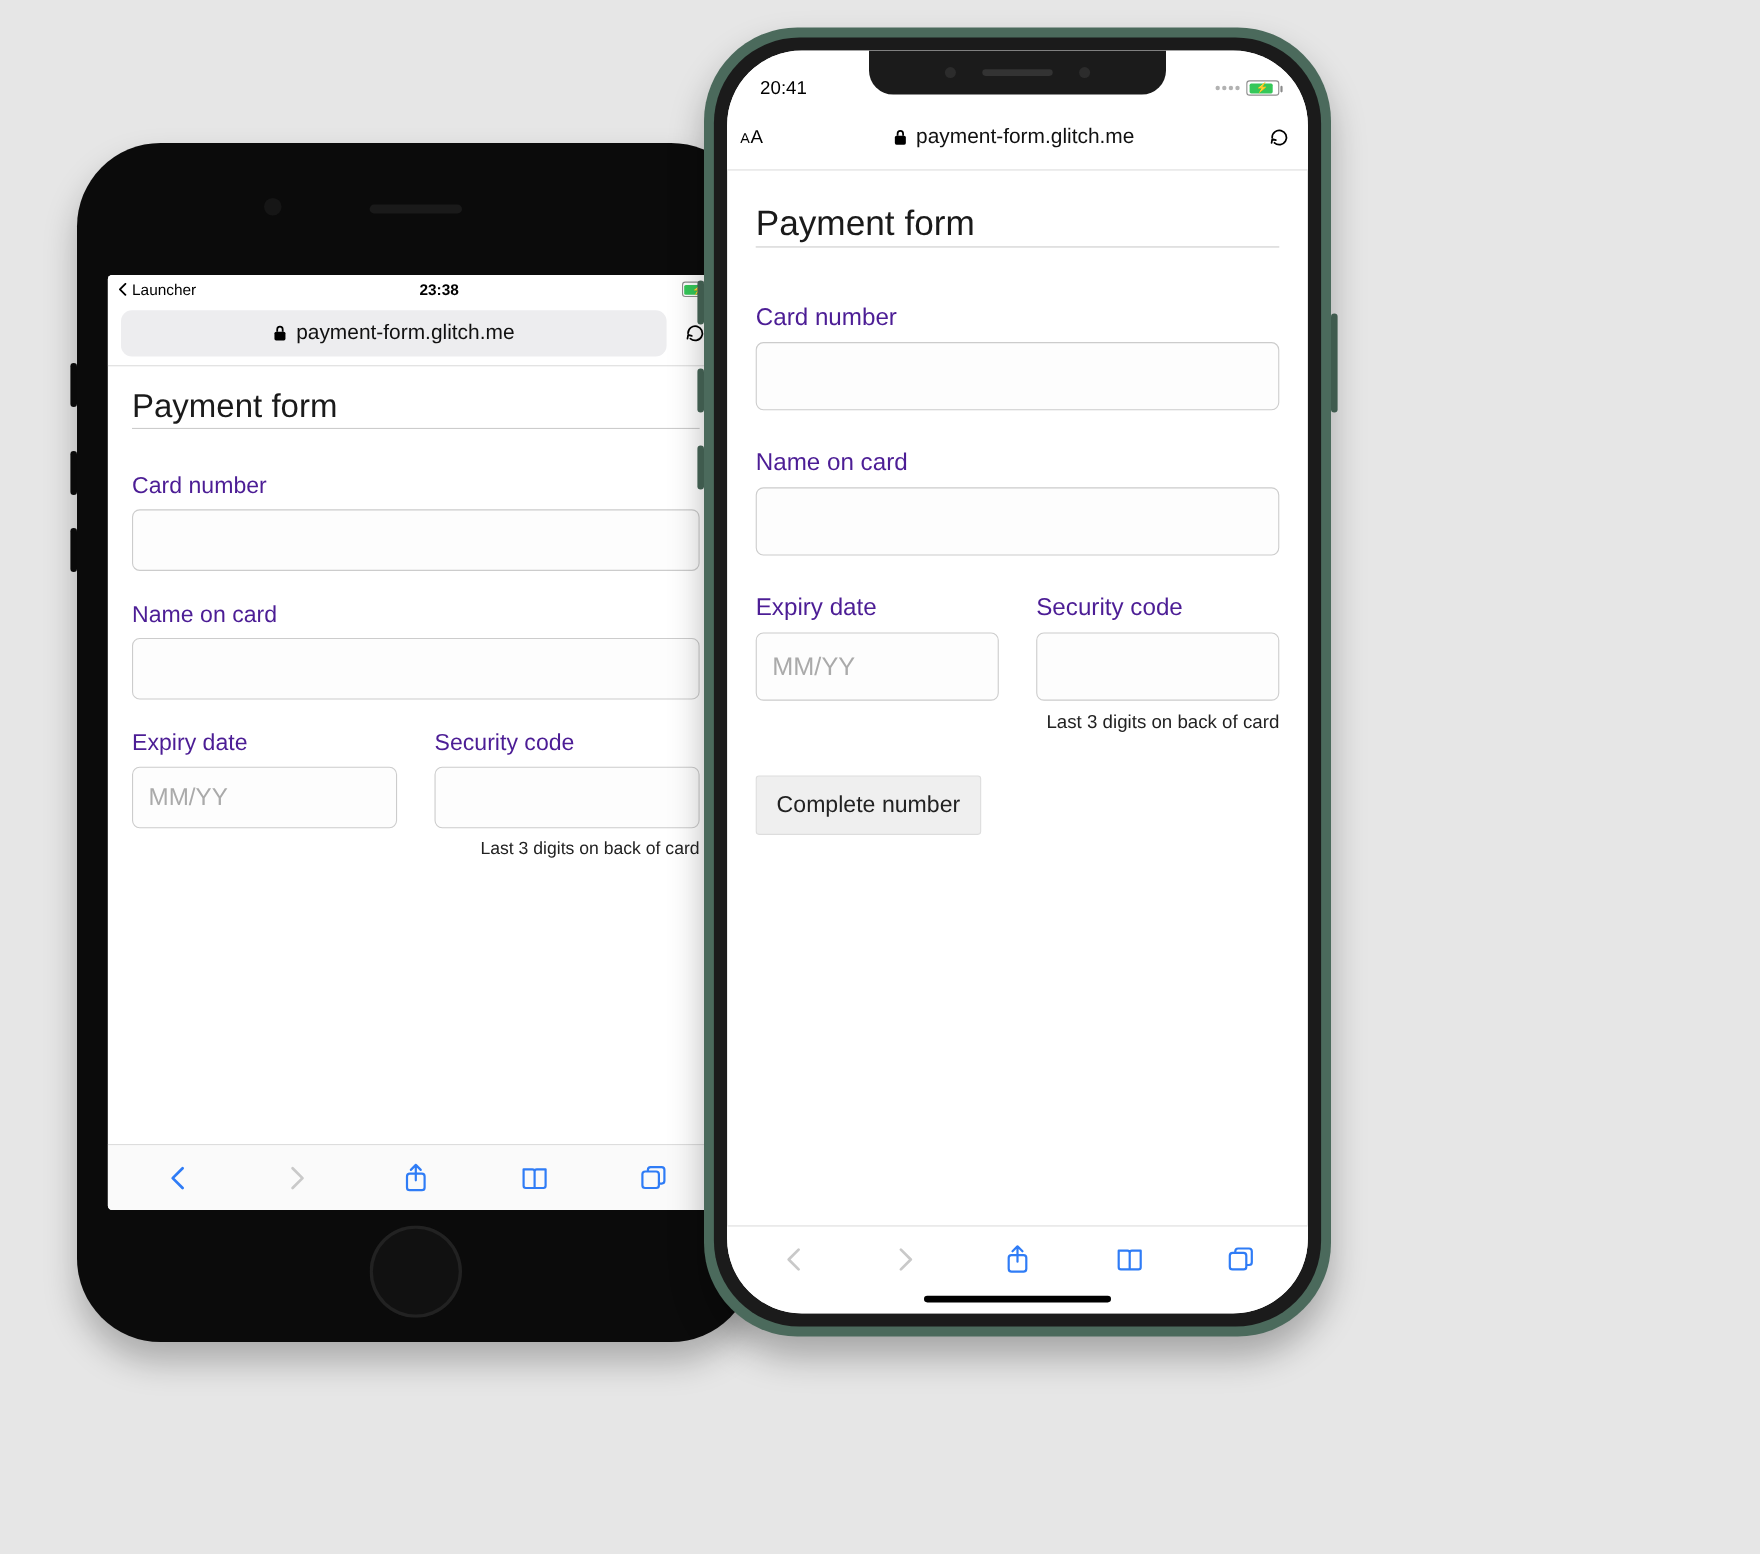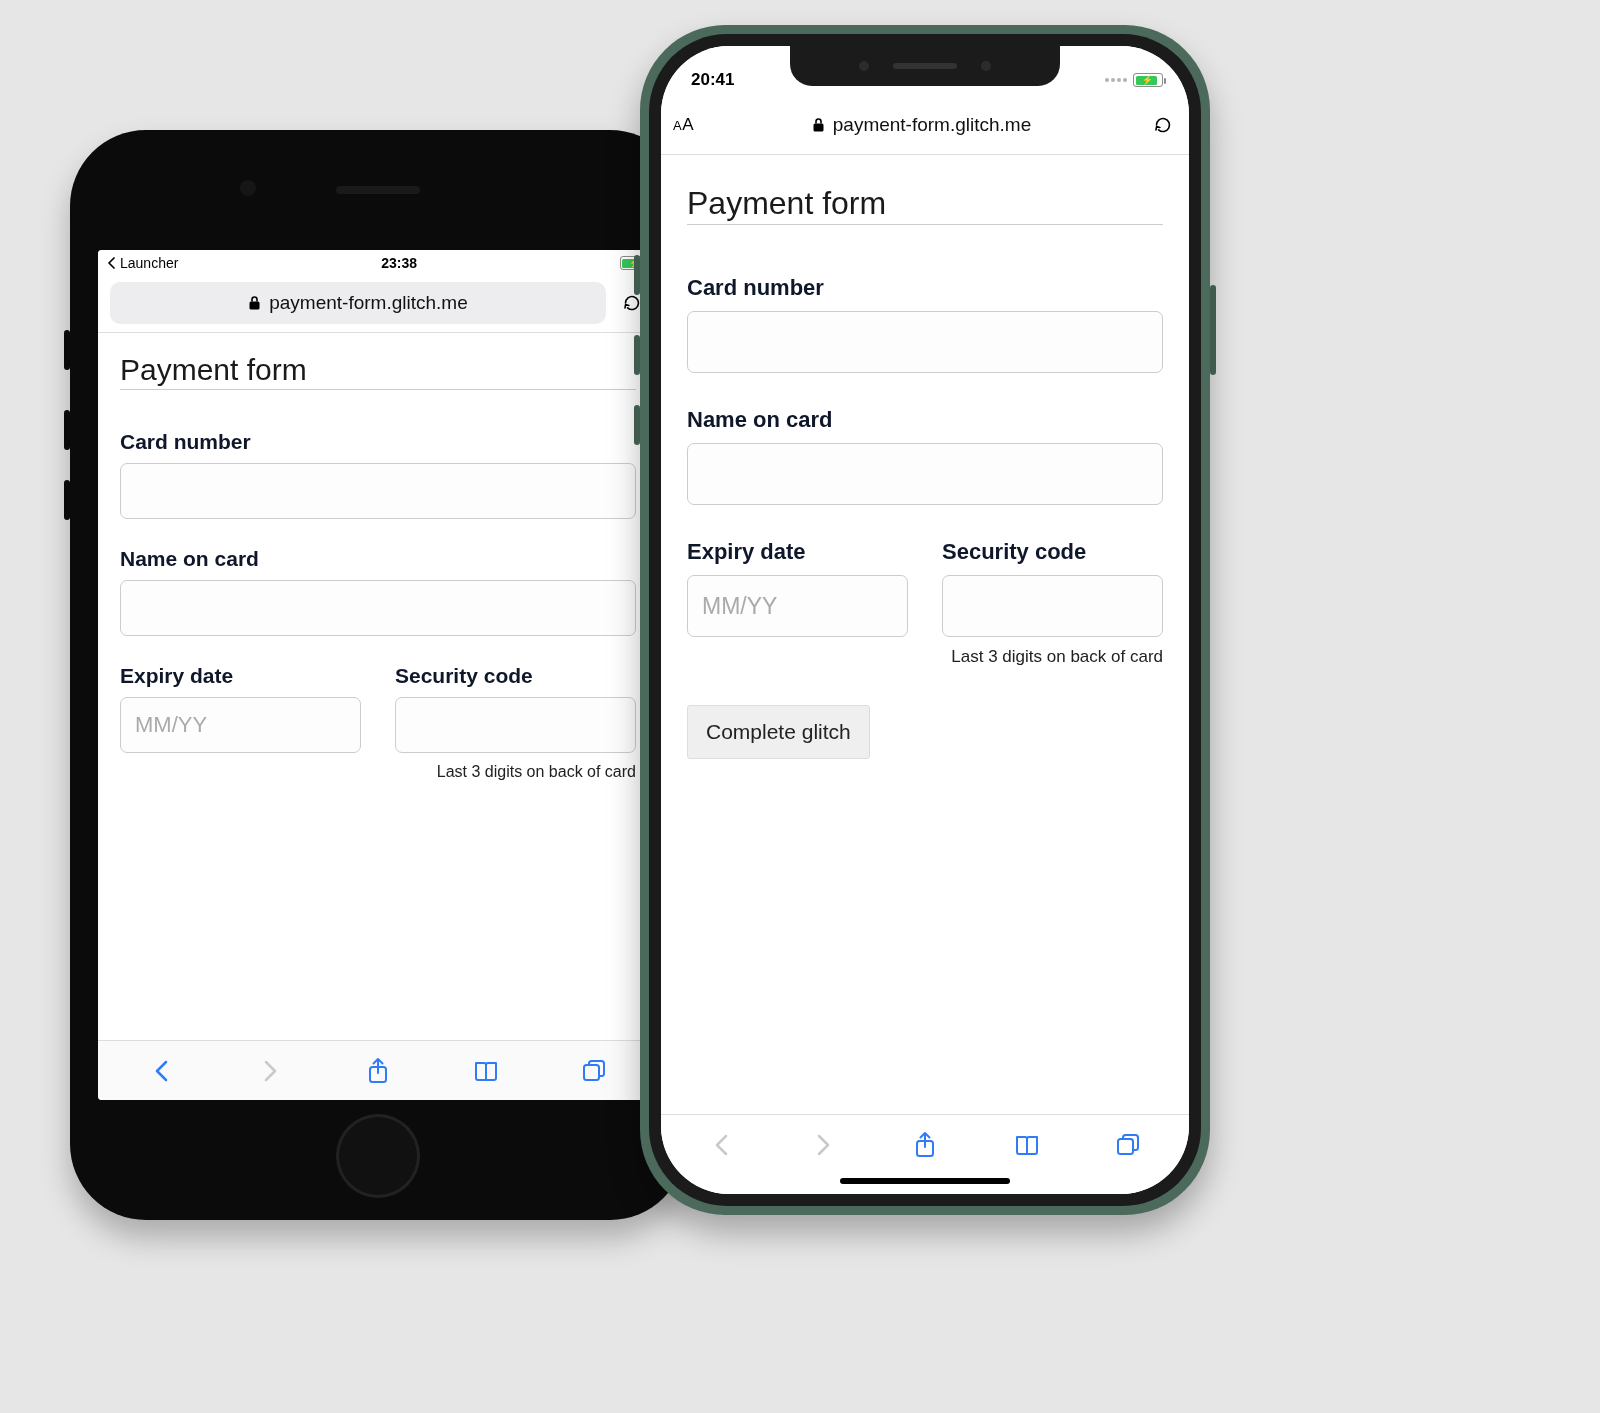--- a/index.html
+++ b/index.html
@@ -180,21 +180,21 @@
   }
   .status-bar .backapp svg { display:block; }
   .status-bar .sb-center { font-weight: 600; }
   .status-bar .sb-right {
     display: flex; align-items: center; gap: 6px;
   }
   .status-bar.notch-style {
     height: 52px;
     padding: 16px 26px 0 30px;
     font-size: 17px;
-    font-weight: 700;
+    font-weight: 400;
   }
   .battery {
     position: relative;
     width: 30px; height: 14px;
     border: 1.5px solid rgba(0,0,0,0.45);
     border-radius: 3px;
   }
   .battery::after {
     content:"";
     position:absolute; right:-4px; top:4px;
@@ -273,23 +273,22 @@
     padding-bottom: 2px;
     border-bottom: 1px solid #ccc;
     margin-bottom: 40px;
   }
   .field { margin-bottom: 28px; }
   .field-row { display: flex; gap: 34px; }
   .field-row .field { flex: 1; }
   .field label {
     display: block;
     font-size: 21px;
-    color: #0f172a;
+    color: #4c1d95;
     margin-bottom: 9px;
-    font-weight: bold;
   }
   .field input {
     width: 100%;
     height: 56px;
     border: 1px solid #ccc;
     border-radius: 7px;
     background: #fdfdfd;
     font-size: 22px;
     padding: 0 14px;
     color: #333;
@@ -516,21 +515,21 @@
                 <label>Expiry date</label>
                 <input type="text" placeholder="MM/YY" style="">
               </div>
               <div class="field">
                 <label>Security code</label>
                 <input type="text" style="">
                 <div class="hint">Last 3 digits on back of card</div>
               </div>
             </div>
 
-            <div class="submit-btn">Complete glitch</div>
+            <div class="submit-btn">Complete number</div>
           </div>
 
           <div class="safari-tb">
             <span class="tb-btn disabled">
               <svg width="22" height="26" viewBox="0 0 22 26">
                   <path d="M15 4 6 13l9 9" stroke="currentColor" stroke-width="2.5" fill="none" stroke-linecap="round" stroke-linejoin="round"></path>
                 </svg>
             </span>
             <span class="tb-btn disabled">
               <svg width="22" height="26" viewBox="0 0 22 26">

